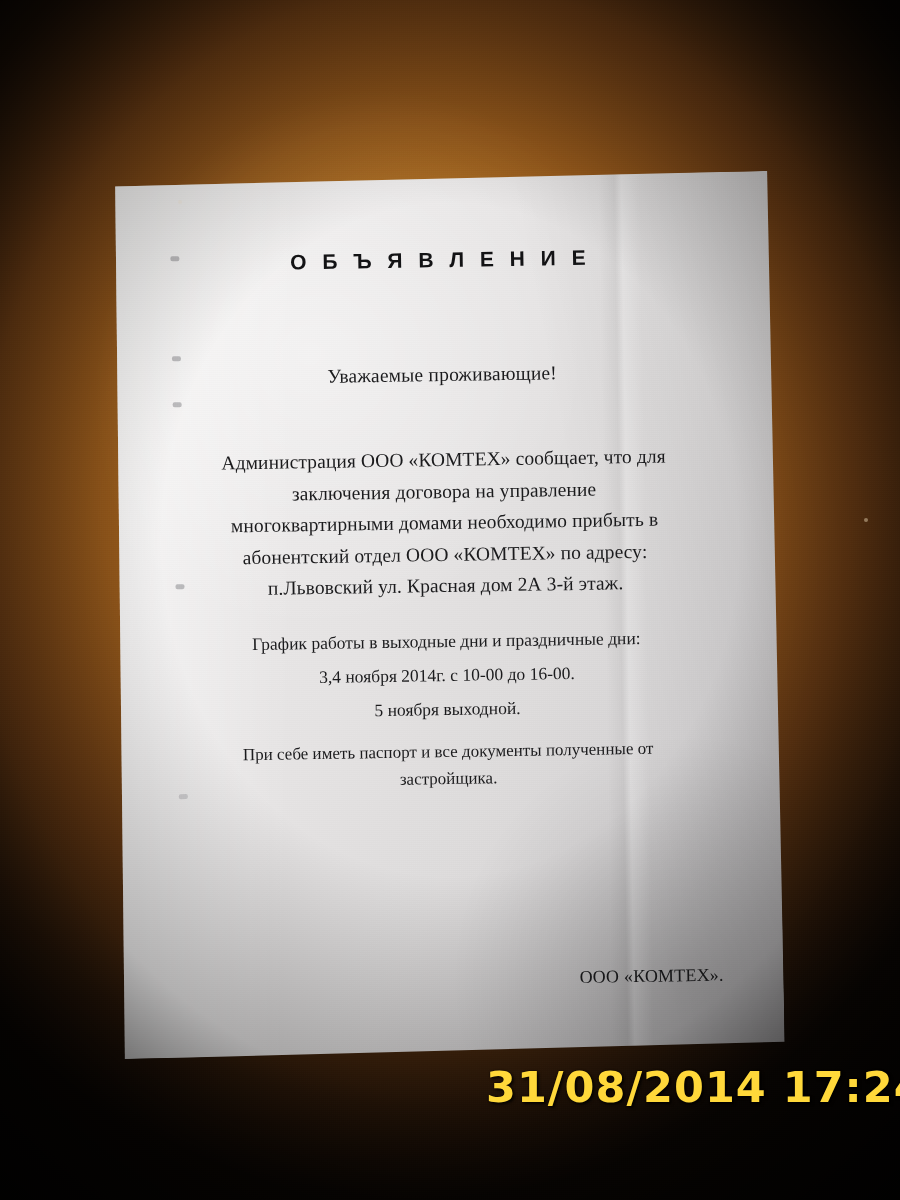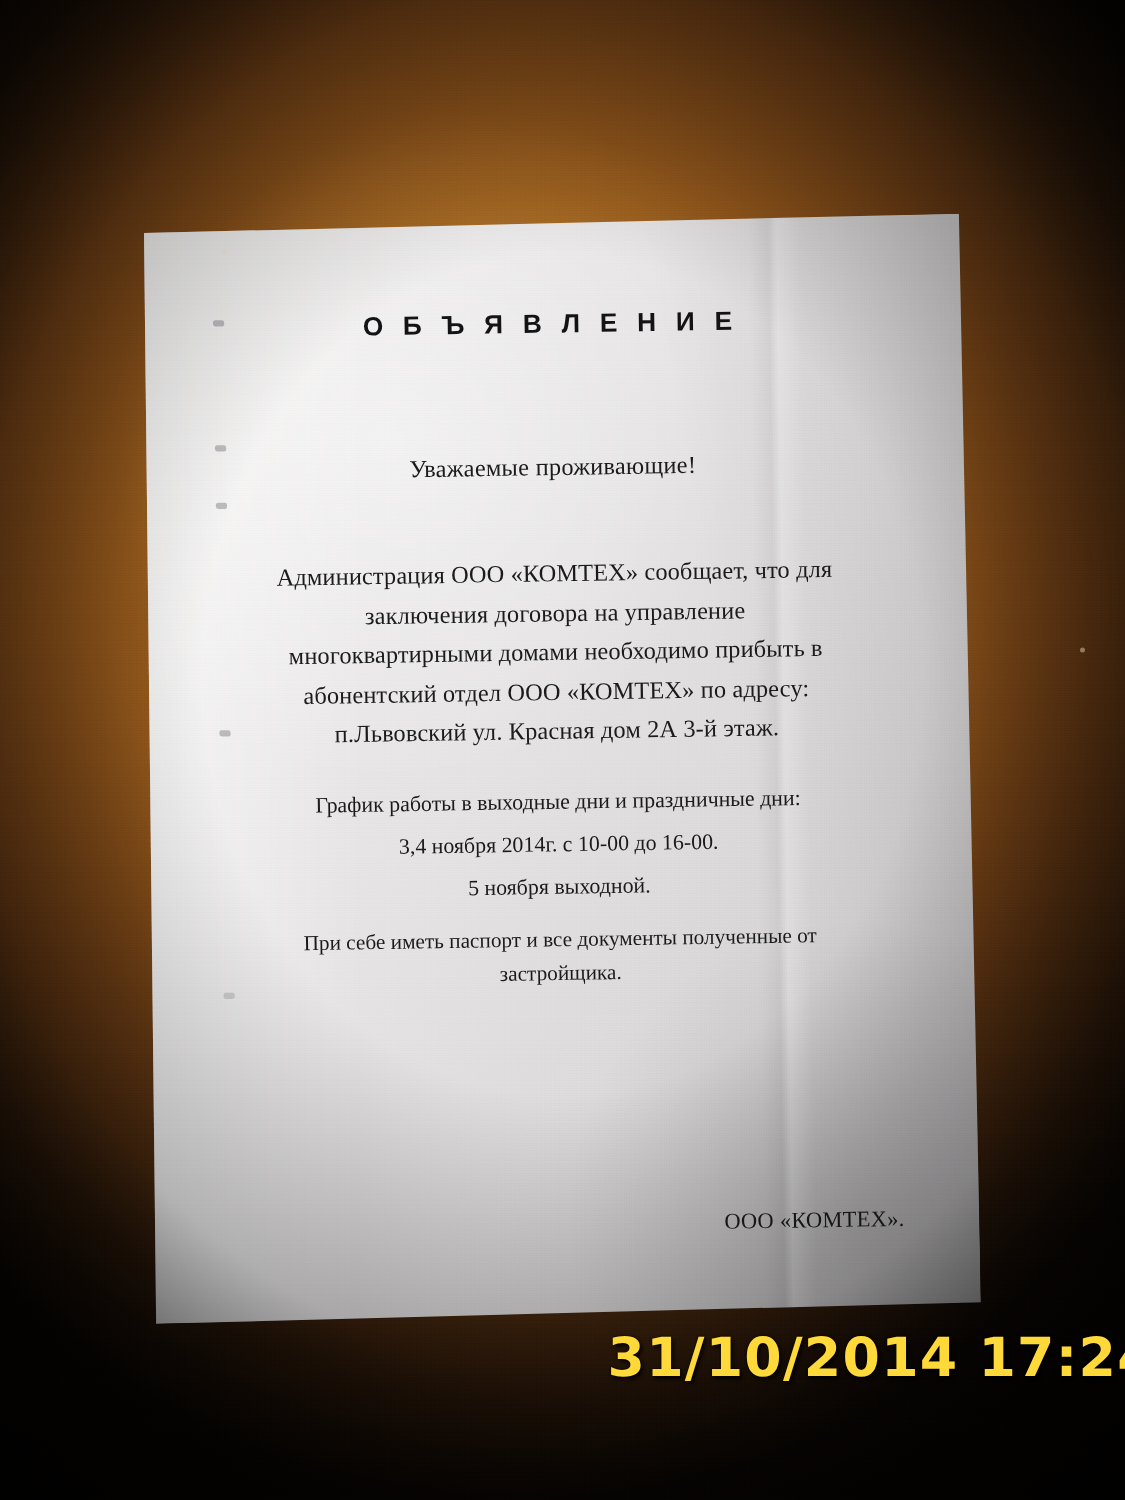--- a/index.html
+++ b/index.html
@@ -246,16 +246,16 @@
     </div>
   </div>
 
   <div class="speck" style="left:864px; top:518px;"></div>
   <div class="speck" style="left:178px; top:200px; opacity:.35;"></div>
 
   <div id="grain"></div>
   <div id="vignette-a"></div>
 
   <div id="datestamp">
-    <span>31/10/2014</span><span class="sep"></span><span>17:24</span>
+    <span>31/08/2014</span><span class="sep"></span><span>17:24</span>
   </div>
 
 </div>
 
 </body></html>

